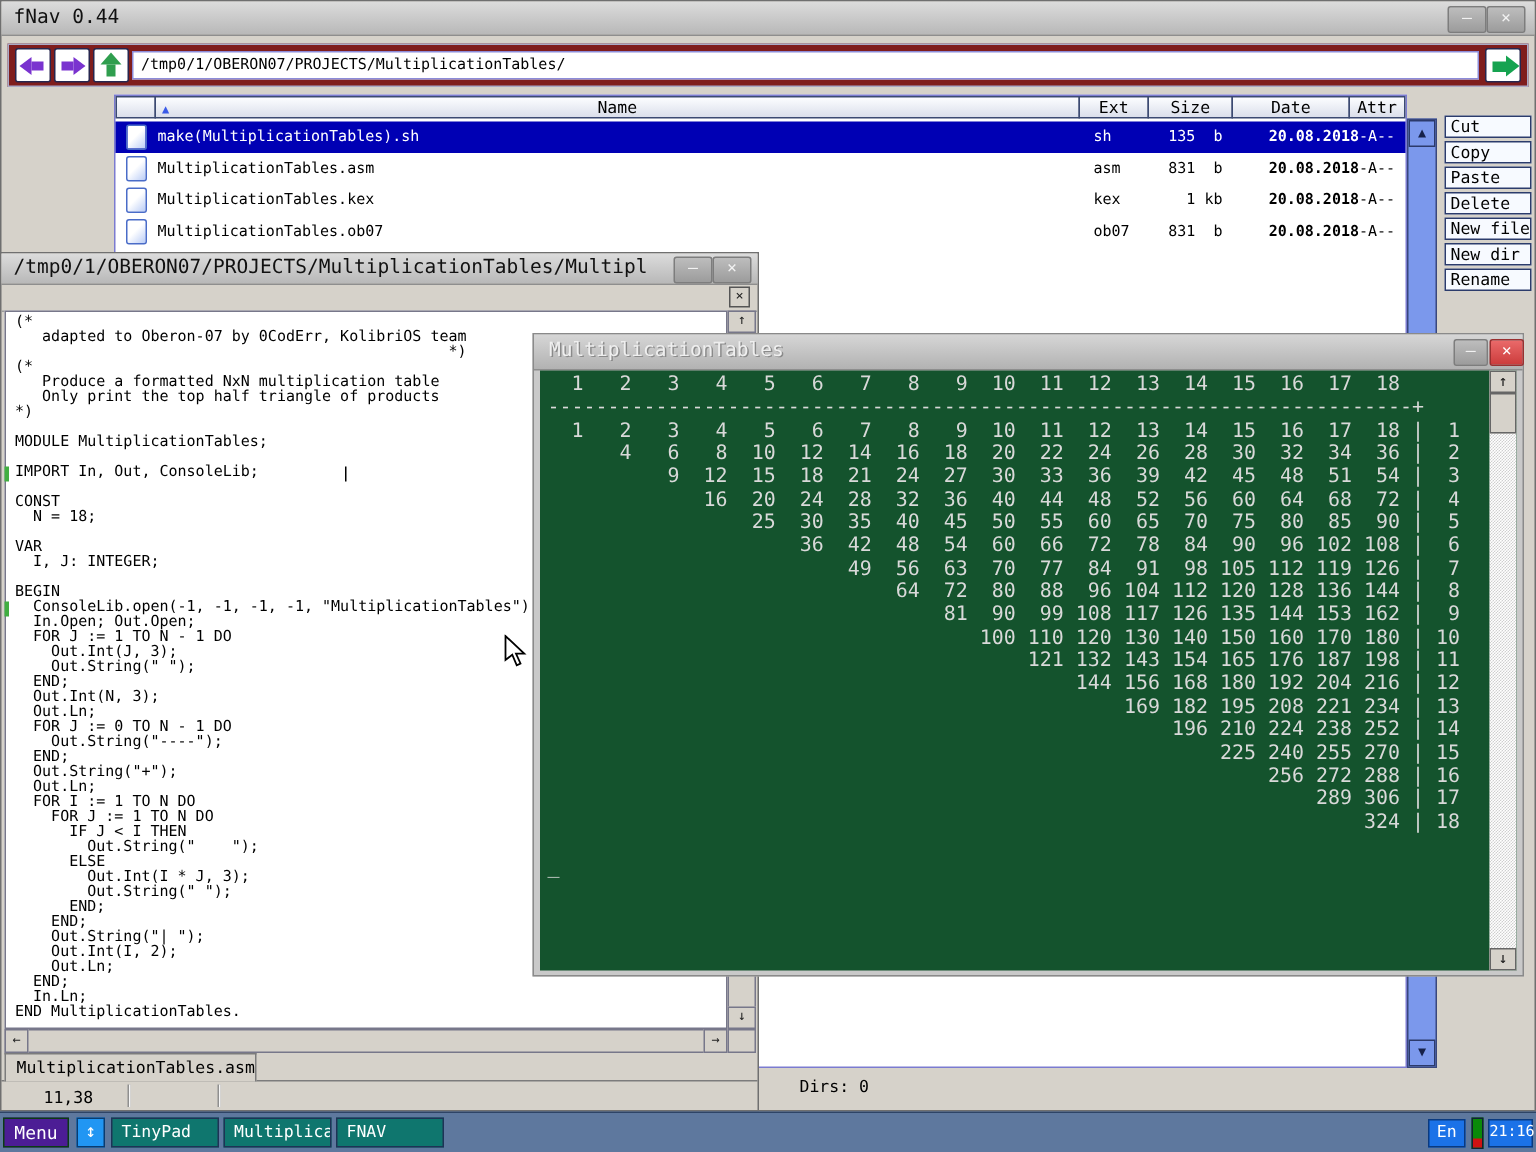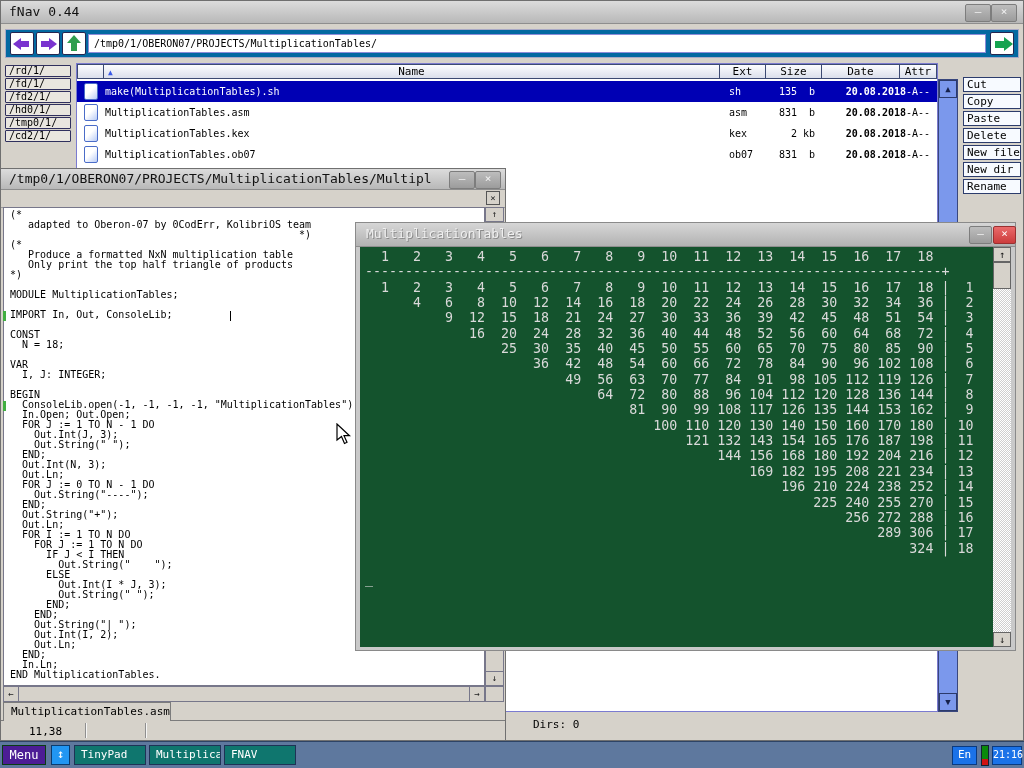--- a/index.html
+++ b/index.html
@@ -8,21 +8,21 @@
   .abs{position:absolute;}
   
   .titlebar{position:absolute;left:0;top:0;right:0;height:22px;
     background:linear-gradient(#dcdcdc,#b8b8b8);border-bottom:1px solid #8e8e8e;}
   .title-text{position:absolute;left:8px;top:3px;font-size:13px;color:#111;white-space:nowrap;}
   .win-btn{position:absolute;top:3px;width:24px;height:16px;border:1px solid #7d7d7d;border-radius:2px;
     background:linear-gradient(#bdbdbd,#9c9c9c);color:#f2f2f2;font-size:11px;line-height:14px;text-align:center;}
   .win-btn.red{background:linear-gradient(#ea6a6a,#cc3c3c);border-color:#993030;color:#fff;}
   
   #fnav{left:0;top:0;width:1024px;height:741px;background:#d6d2ca;border:1px solid #6f6f6f;box-sizing:border-box;}
-  #fnav-toolbar{position:absolute;left:4px;top:28px;width:1014px;height:29px;background:#0369a1;
+  #fnav-toolbar{position:absolute;left:4px;top:28px;width:1014px;height:29px;background:#7f1d1d;
     border:1px solid #a9a9c6;box-sizing:border-box;}
   .nav-btn{position:absolute;top:2px;width:24px;height:23px;background:#fff;border:1px solid #26264f;
     border-radius:2px;box-sizing:border-box;}
   .head,.shaft{position:absolute;width:0;height:0;}
   .a-left .head{left:2px;top:5px;border-top:6px solid transparent;border-bottom:6px solid transparent;border-right:8px solid #7a33cf;}
   .a-left .shaft{left:10px;top:8px;width:8px;height:6px;background:#7a33cf;}
   .a-right .head{left:12px;top:5px;border-top:6px solid transparent;border-bottom:6px solid transparent;border-left:8px solid #7a33cf;}
   .a-right .shaft{left:4px;top:8px;width:8px;height:6px;background:#7a33cf;}
   .a-up .head{left:4px;top:2px;border-left:7px solid transparent;border-right:7px solid transparent;border-bottom:8px solid #2f9e4e;}
   .a-up .shaft{left:8px;top:10px;width:6px;height:8px;background:#2f9e4e;}
@@ -124,28 +124,20 @@
       <span class="win-btn" style="left:964px;">–</span>
       <span class="win-btn" style="left:990px;">×</span>
     </div>
     <div id="fnav-toolbar">
       <span class="nav-btn" style="left:4px;"><span class="a-left"><i class="head abs"></i><i class="shaft abs"></i></span></span>
       <span class="nav-btn" style="left:30px;"><span class="a-right"><i class="head abs"></i><i class="shaft abs"></i></span></span>
       <span class="nav-btn" style="left:56px;"><span class="a-up"><i class="head abs"></i><i class="shaft abs"></i></span></span>
       <div id="path-field">/tmp0/1/OBERON07/PROJECTS/MultiplicationTables/</div>
       <span class="nav-btn" id="go-btn"><span class="a-go"><i class="head abs"></i><i class="shaft abs"></i></span></span>
     </div>
-    <div id="drive-list">
-        <div class="drive-btn">/rd/1/</div>
-        <div class="drive-btn">/fd/1/</div>
-        <div class="drive-btn">/fd2/1/</div>
-        <div class="drive-btn">/hd0/1/</div>
-        <div class="drive-btn">/tmp0/1/</div>
-        <div class="drive-btn">/cd2/1/</div>
-      </div>
     <div id="list-area">
       <div id="list-header">
         <span class="hcell" id="hc0"></span>
         <span class="hcell" id="hc1">
           <span id="sort-icon">▲</span>
           <span>Name</span>
         </span>
         <span class="hcell" id="hc2">Ext</span>
         <span class="hcell" id="hc3">Size</span>
         <span class="hcell" id="hc4">Date</span>
@@ -165,21 +157,21 @@
             <div class="fcell f-name">MultiplicationTables.asm</div>
             <div class="fcell f-ext">asm</div>
             <div class="fcell f-size">831  b</div>
             <div class="fcell f-date">20.08.2018</div>
             <div class="fcell f-attr">-A--</div>
           </div>
           <div class="file-row">
             <div class="file-icon"></div>
             <div class="fcell f-name">MultiplicationTables.kex</div>
             <div class="fcell f-ext">kex</div>
-            <div class="fcell f-size">2 kb</div>
+            <div class="fcell f-size">1 kb</div>
             <div class="fcell f-date">20.08.2018</div>
             <div class="fcell f-attr">-A--</div>
           </div>
           <div class="file-row">
             <div class="file-icon"></div>
             <div class="fcell f-name">MultiplicationTables.ob07</div>
             <div class="fcell f-ext">ob07</div>
             <div class="fcell f-size">831  b</div>
             <div class="fcell f-date">20.08.2018</div>
             <div class="fcell f-attr">-A--</div>

